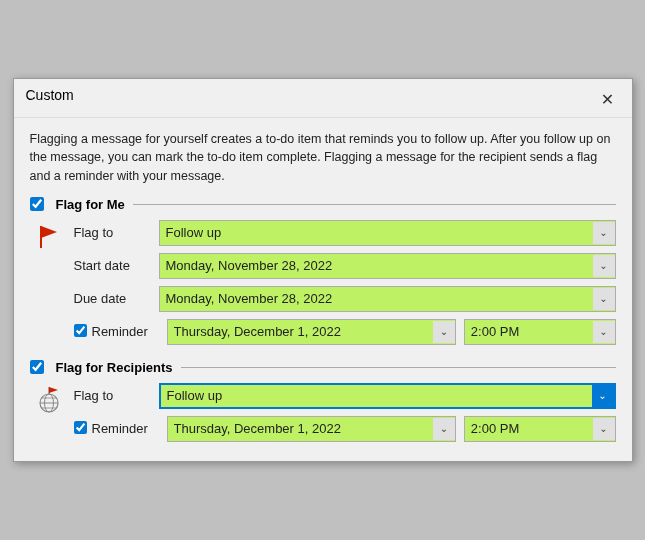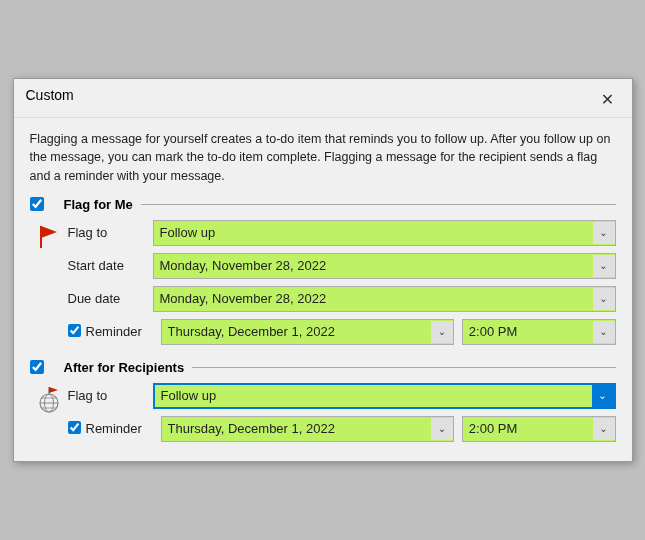--- a/index.html
+++ b/index.html
@@ -62,21 +62,21 @@
     }
     .section-header-line {
       flex: 1;
       height: 1px;
       background: #aaa;
       margin-left: 8px;
     }
     .checkbox-label {
       display: flex;
       align-items: center;
-      gap: 20px;
+      gap: 12px;
       font-size: 13px;
       font-weight: 600;
       cursor: pointer;
     }
     .checkbox-label input[type=checkbox] {
       width: 14px;
       height: 14px;
       cursor: pointer;
       accent-color: #0078d4;
     }
@@ -158,21 +158,21 @@
       flex: 2;
       min-width: 0;
     }
     .reminder-time {
       flex: 1;
       min-width: 0;
     }
     .icon-flag-row {
       display: flex;
       align-items: flex-start;
-      gap: 0;
+      gap: 6px;
       margin-top: 7px;
     }
     .icon-col {
       width: 38px;
       display: flex;
       align-items: center;
       justify-content: center;
       padding-top: 2px;
       flex-shrink: 0;
     }
@@ -280,21 +280,21 @@
             <span class="form-control-text">2:00 PM</span>
             <span class="dropdown-arrow">⌄</span>
           </div>
         </div>
       </div>
     </div>
 
     <div class="section-header" style="margin-top:8px;">
       <label class="checkbox-label">
         <input type="checkbox" checked="" style="">
-        <span>After for Recipients</span>
+        <span>Flag for Recipients</span>
       </label>
       <div class="section-header-line"></div>
     </div>
 
     <div class="icon-flag-row">
       <div class="icon-col">
 
         <svg class="flag-world-svg" viewBox="0 0 30 30" xmlns="http://www.w3.org/2000/svg">
 
           <circle cx="15" cy="18" r="9" fill="none" stroke="#888" stroke-width="1.2"></circle>

